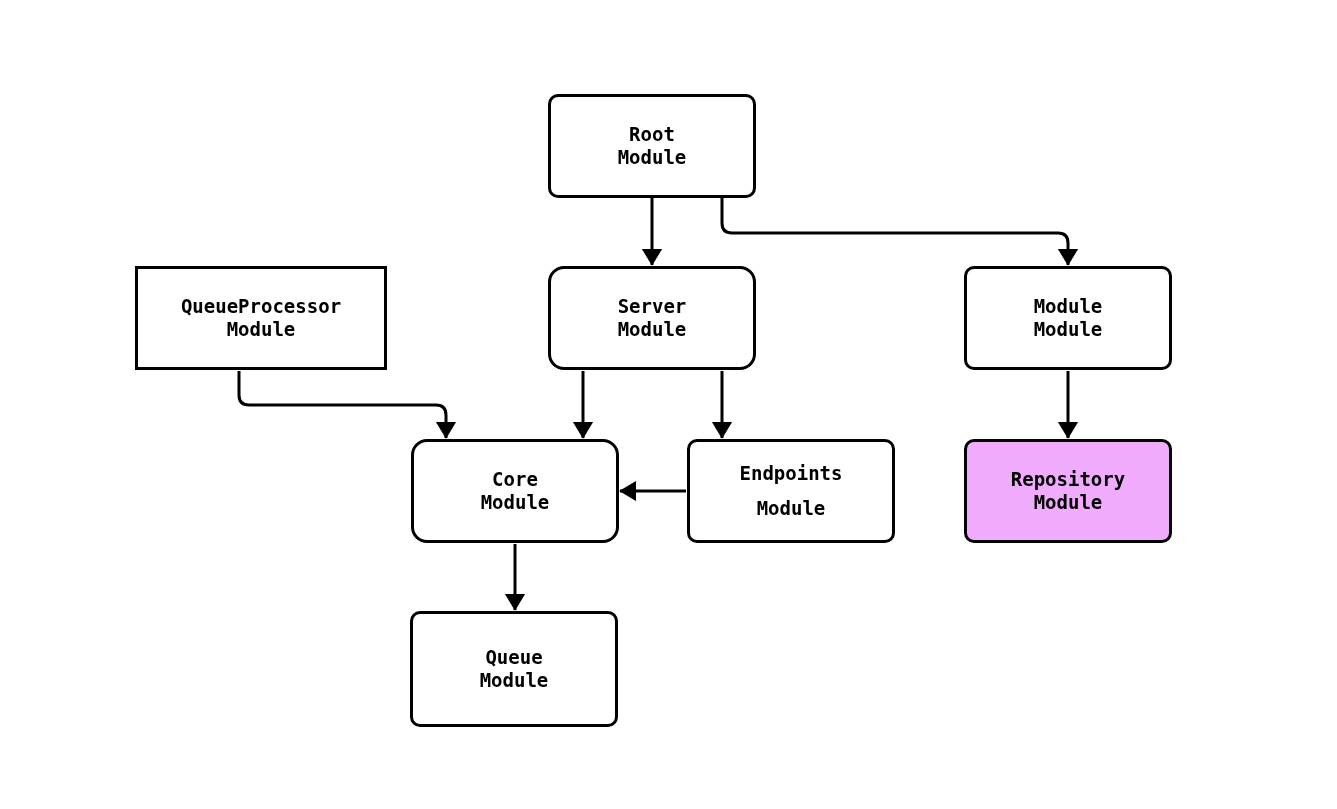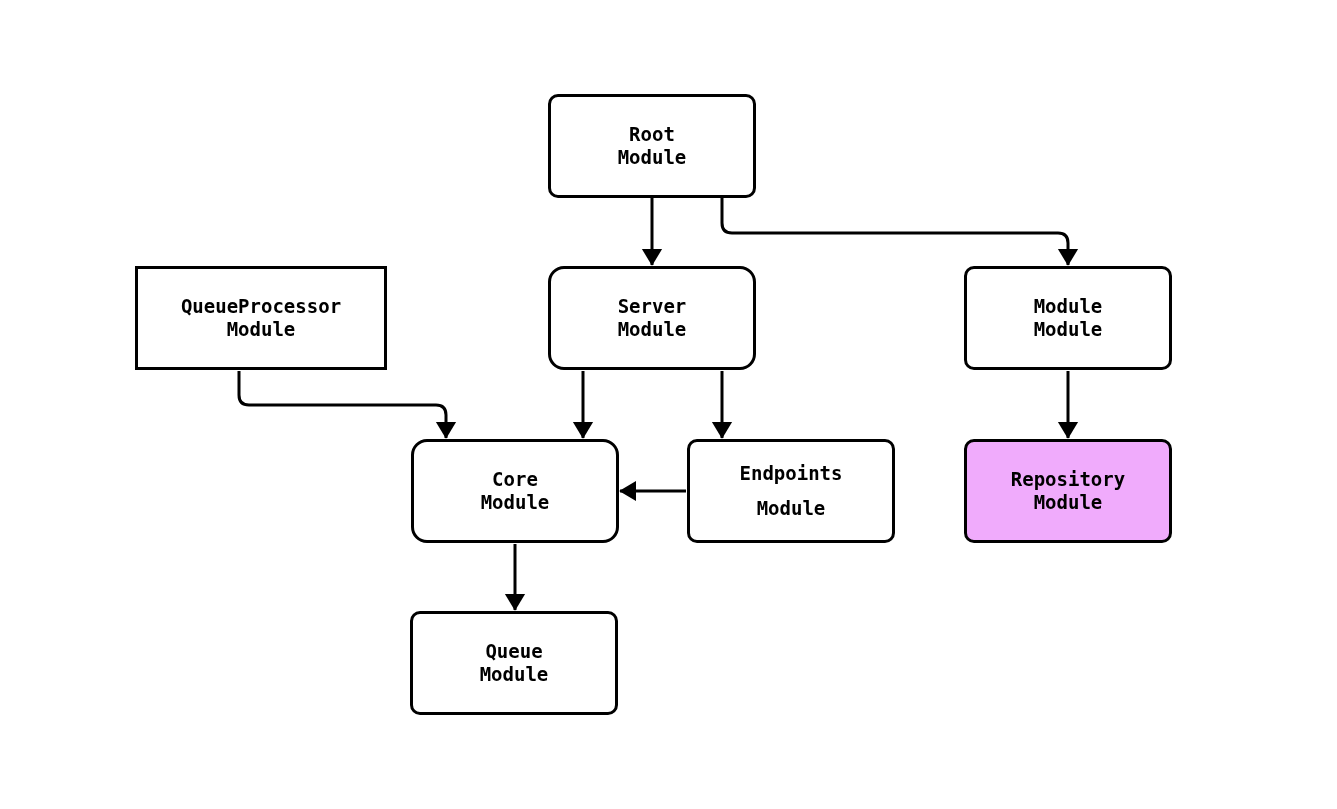--- a/index.html
+++ b/index.html
@@ -74,21 +74,21 @@
         <span class="node-label-line">Module</span>
       </div>
       <div class="node" style="left: 687px; top: 439px; width: 208px; height: 104px; background: rgb(255, 255, 255); border-color: rgb(0, 0, 0); border-width: 3px; border-radius: 10px; color: rgb(0, 0, 0); gap: 12px;">
         <span class="node-label-line">Endpoints</span>
         <span class="node-label-line">Module</span>
       </div>
       <div class="node" style="left: 964px; top: 439px; width: 208px; height: 104px; background: #f0abfc; border-color: rgb(0, 0, 0); border-width: 3px; border-radius: 10px; color: rgb(0, 0, 0);">
         <span class="node-label-line">Repository</span>
         <span class="node-label-line">Module</span>
       </div>
-      <div class="node" style="left: 410px; top: 611px; width: 208px; height: 104px; background: rgb(255, 255, 255); border-color: rgb(0, 0, 0); border-width: 3px; border-radius: 10px; color: rgb(0, 0, 0);">
+      <div class="node" style="left: 410px; top: 611px; width: 208px; height: 116px; background: rgb(255, 255, 255); border-color: rgb(0, 0, 0); border-width: 3px; border-radius: 10px; color: rgb(0, 0, 0);">
         <span class="node-label-line">Queue</span>
         <span class="node-label-line">Module</span>
       </div>
     </div>
   <svg class="edges-layer" id="edges-layer" width="1337" height="809" viewBox="0 0 1337 809" xmlns="http://www.w3.org/2000/svg">
     <defs>
       <marker id="arrowhead" viewBox="0 0 10 12" markerWidth="17" markerHeight="22" refX="9.5" refY="6" orient="auto" markerUnits="userSpaceOnUse">
         <path d="M0,0 L10,6 L0,12 Z" fill="#000000"></path>
       </marker>
     </defs>

